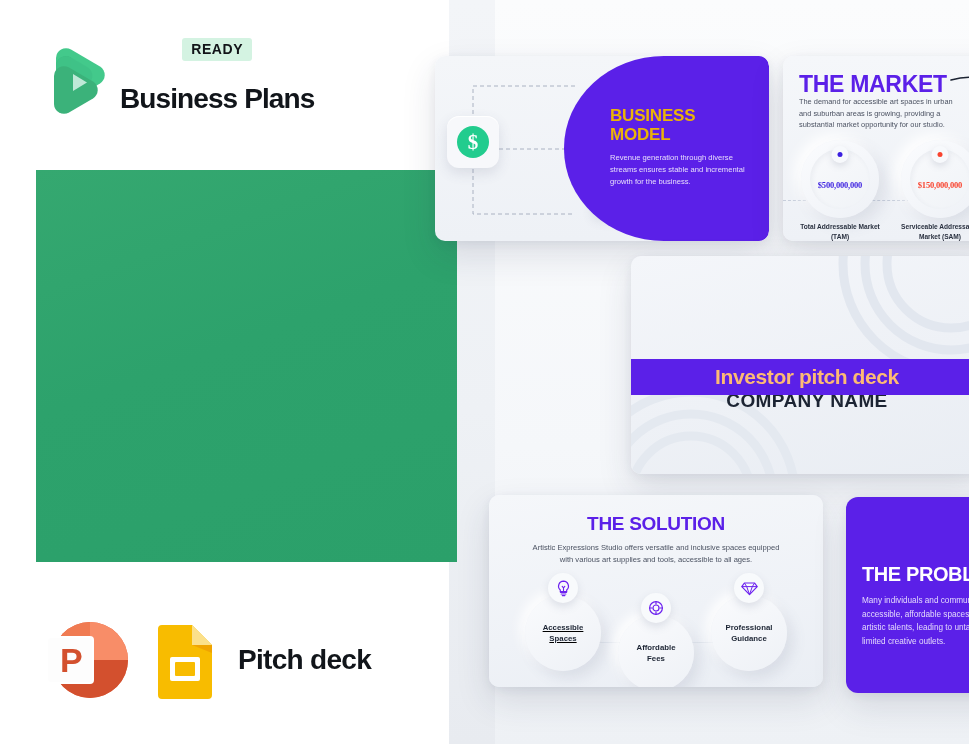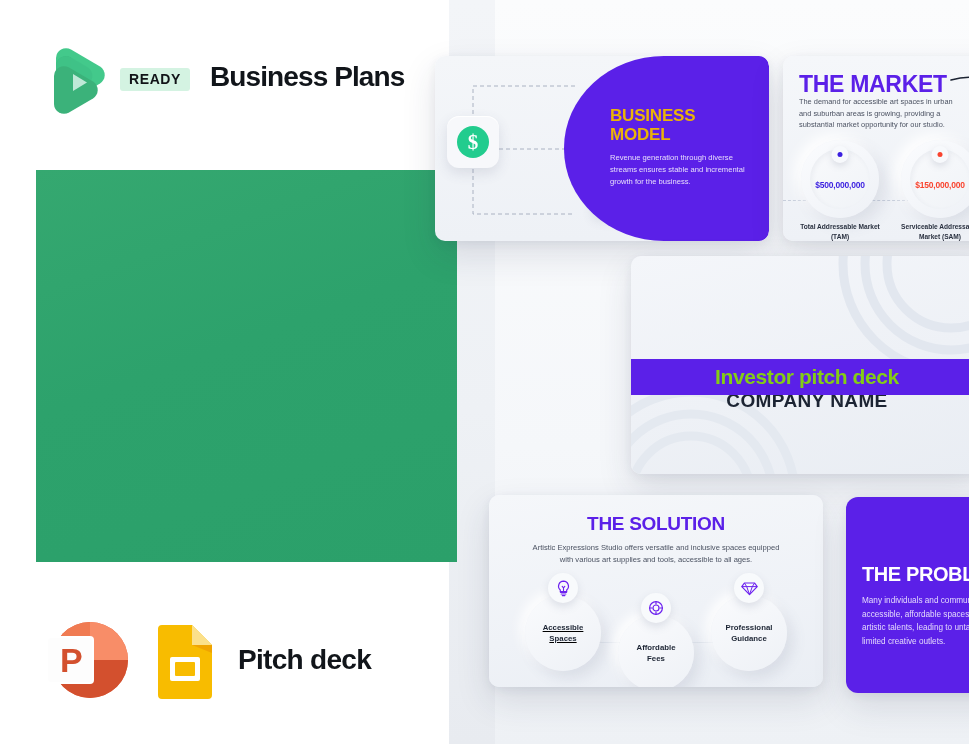--- a/index.html
+++ b/index.html
@@ -26,21 +26,21 @@
       letter-spacing:-0.5px;}
   .hero-title span{display:block;}
 
   
   .brand{position:absolute;left:40px;top:36px;display:flex;align-items:center;gap:14px;}
   .logo-mark{position:relative;width:66px;height:78px;flex:none;}
   .ready-badge{display:inline-block;background:#d4f3e2;color:#111418;
       font-size:14px;font-weight:700;letter-spacing:.6px;padding:3px 9px 4px;border-radius:3px;}
   .brand-name{font-size:28px;font-weight:700;color:#11151a;letter-spacing:-0.9px;
       margin-top:4px;line-height:1;}
-  .brand-text{display:flex;flex-direction:row;align-items:flex-end;gap:20px;}
+  .brand-text{display:flex;flex-direction:column;align-items:center;gap:20px;}
 
   
   .soft-row{position:absolute;left:40px;top:616px;display:flex;align-items:center;gap:22px;}
   .ppt-icon{position:relative;width:92px;height:88px;flex:none;}
   .slides-icon{position:relative;width:62px;height:78px;flex:none;}
   .soft-label{font-size:28px;font-weight:700;color:#11151a;letter-spacing:-0.7px;}
 
   
   .slide{position:absolute;border-radius:10px;overflow:hidden;
       background:#f2f4f8;
@@ -81,35 +81,35 @@
       background:linear-gradient(145deg,#fbfcfe 0%,#eef1f6 100%);
       box-shadow:7px 7px 15px rgba(90,100,130,.13),-6px -6px 13px rgba(255,255,255,.95);}
   .mk-circle .inner{position:absolute;inset:9px;border-radius:50%;
       background:linear-gradient(145deg,#f9fafc 0%,#f0f3f7 100%);
       box-shadow:inset 2px 2px 5px rgba(90,100,130,.07);}
   .mk-dot-pod{position:absolute;left:50%;top:6px;transform:translateX(-50%);
       width:17px;height:17px;border-radius:50%;background:#f7f9fc;
       box-shadow:0 3px 7px rgba(90,100,130,.18);display:flex;align-items:center;justify-content:center;}
   .mk-dot{width:5px;height:5px;border-radius:50%;}
   .mk-val{position:absolute;left:0;right:0;top:40px;text-align:center;
-      font-size:8.5px;font-weight:700;letter-spacing:-0.2px;}
+      font-size:8.5px;font-weight:700;letter-spacing:-0.2px;font-family:Liberation Serif, serif;}
   .mk-cap{position:absolute;width:96px;text-align:center;color:#2a3140;
       font-size:6.6px;font-weight:700;line-height:1.5;}
   .mk-dash{position:absolute;top:144px;height:1px;width:246px;left:0;
       border-top:1px dashed #c7cedb;}
 
   
   #slide-company{left:631px;top:256px;width:352px;height:218px;
       background:linear-gradient(165deg,#f4f6fa 0%,#eef1f6 55%,#e9edf3 100%);}
   .cn-arcs{position:absolute;inset:0;}
   .cn-name{position:absolute;left:0;right:0;top:134px;text-align:center;
       color:#1c2433;font-size:19px;font-weight:700;letter-spacing:.4px;}
   .cn-band{position:absolute;left:0;top:360px;width:352px;height:36px;background:#5b20e8;
       display:flex;align-items:center;justify-content:center;}
-  .cn-band span{color:#84cc16;font-size:21px;font-weight:700;letter-spacing:-0.4px;}
+  .cn-band span{color:#fdba74;font-size:21px;font-weight:700;letter-spacing:-0.4px;}
 
   
   #slide-solution{left:489px;top:495px;width:334px;height:192px;
       background:linear-gradient(170deg,#f5f7fa 0%,#eff2f7 60%,#eaeef4 100%);}
   .sl-h{position:absolute;left:0;right:0;top:18px;text-align:center;color:#5b20e8;
       font-size:19px;font-weight:700;letter-spacing:-0.3px;}
   .sl-p{position:absolute;left:50%;transform:translateX(-50%);top:47px;width:250px;
       text-align:center;color:#4a5161;font-size:7.6px;line-height:1.62;}
   .sl-node{position:absolute;width:76px;height:76px;border-radius:50%;
       background:linear-gradient(150deg,#fafbfd 0%,#eef1f6 100%);

